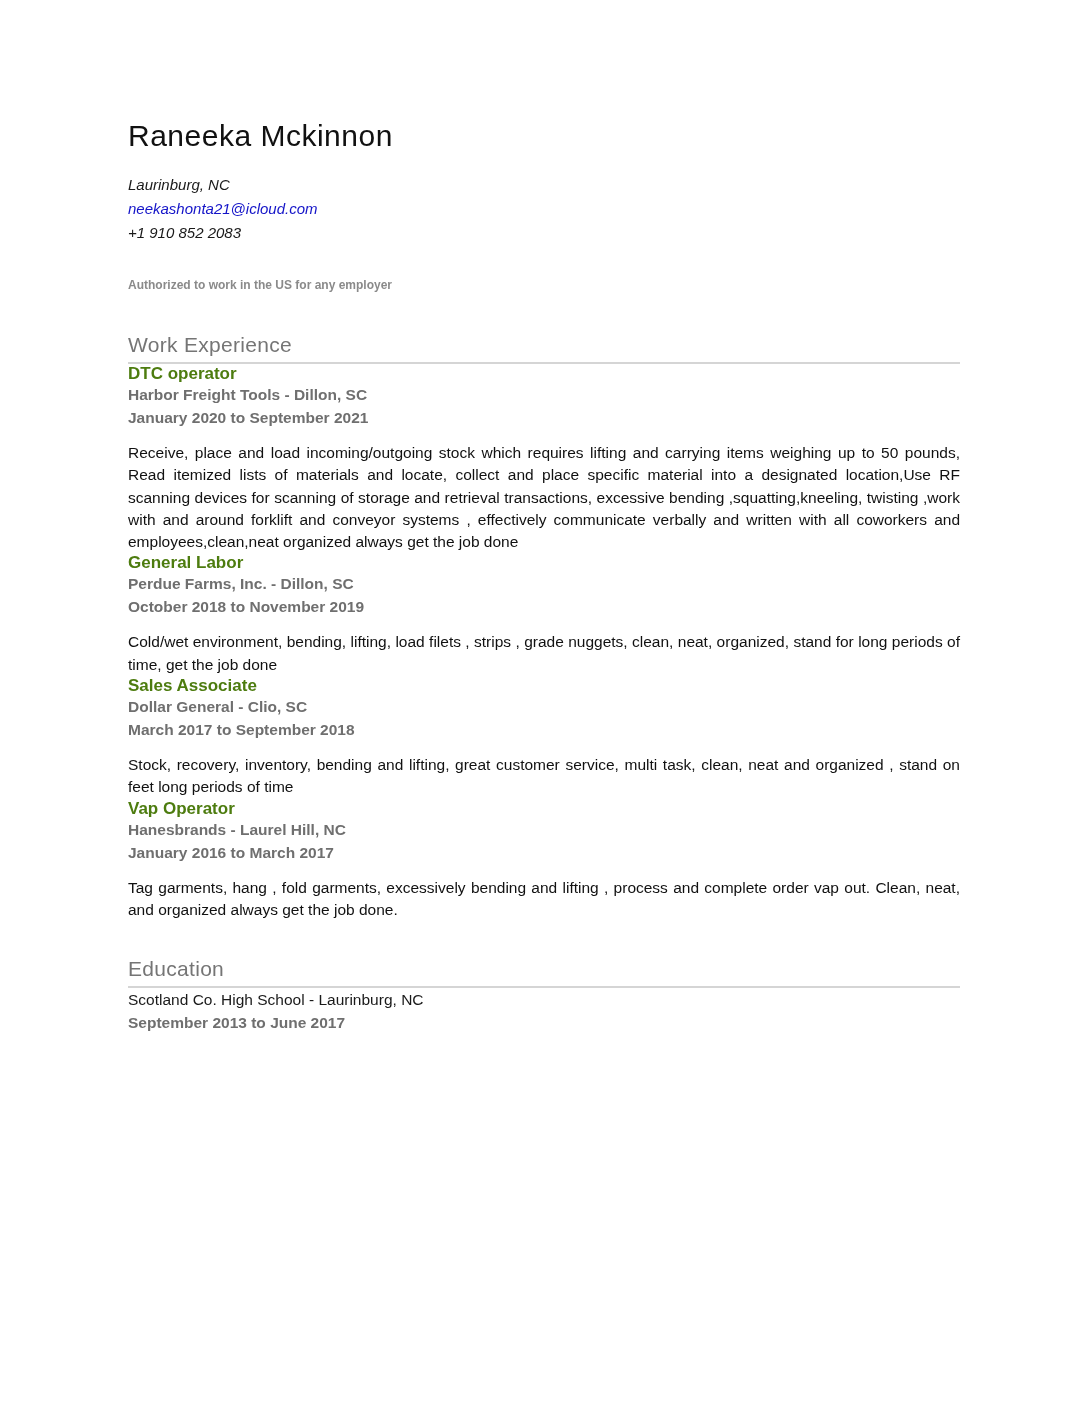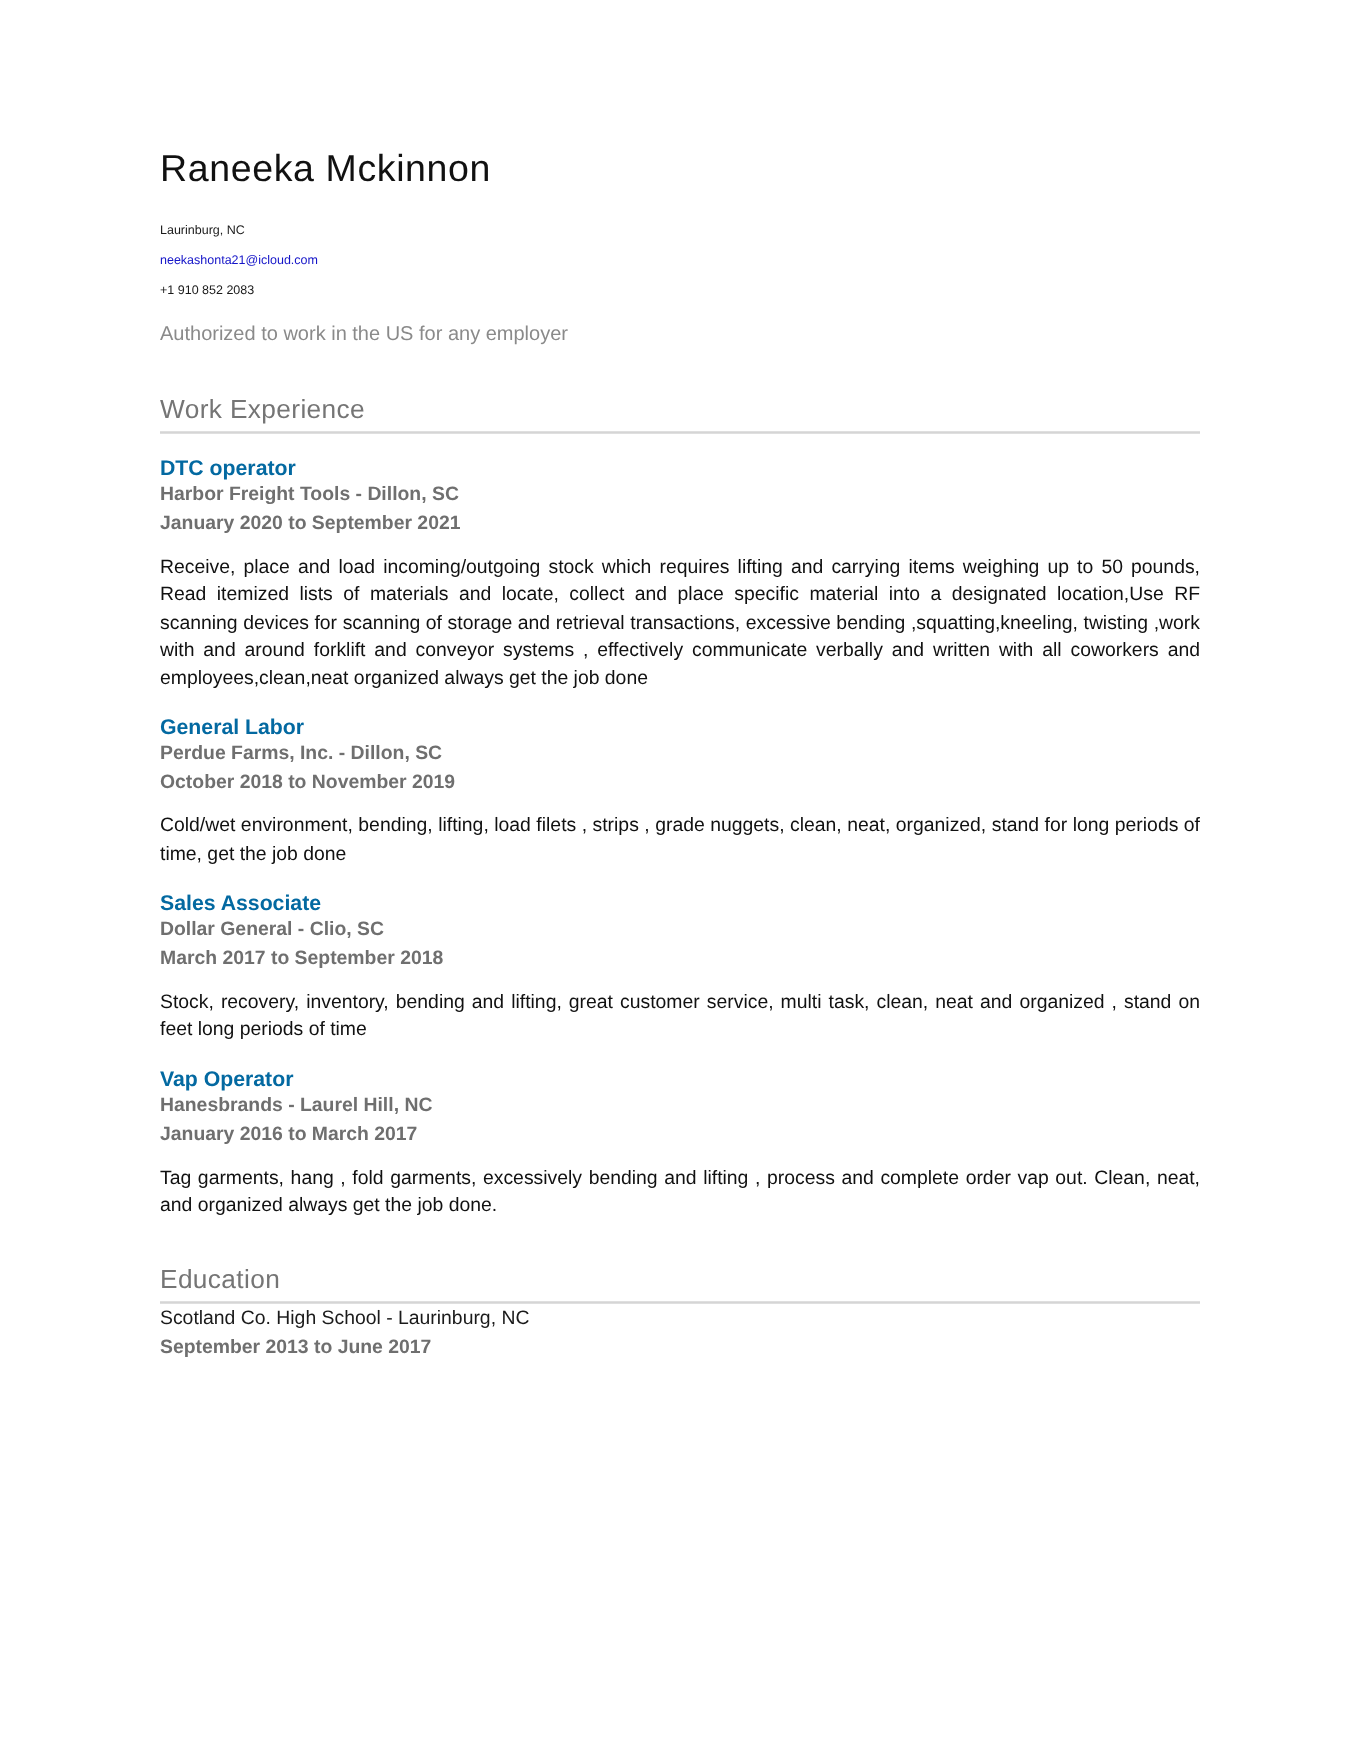--- a/index.html
+++ b/index.html
@@ -18,58 +18,58 @@
   }
   .name {
     font-size: 30px;
     line-height: 34px;
     font-weight: 400;
     color: #111111;
     letter-spacing: 0.5px;
   }
   .contact {
     margin-top: 20px;
-    font-size: 10px;
+    font-size: 15px;
     line-height: 24px;
     font-weight: 500;
     color: #1a1a1a;
+    font-style: italic;
   }
   .contact a {
     color: #1414c8;
     text-decoration: none;
     font-weight: 500;
   }
   .authorized {
-    margin-top: 11px;
-    font-size: 16px;
+    margin-top: 28px;
+    font-size: 12px;
     line-height: 24px;
     color: #8a8a8a;
-    font-weight: 400;
+    font-weight: 700;
   }
   .section-title {
     margin-top: 35px;
     font-size: 21px;
     line-height: 26px;
     font-weight: 400;
     color: #757575;
     letter-spacing: 0.3px;
   }
   .rule {
     margin-top: 4px;
     height: 2px;
     background: #d5d5d5;
     border: none;
   }
   .job { margin-top: 0; }
   .job-title {
-    margin-top: 18px;
     font-size: 17px;
     line-height: 19px;
     font-weight: 700;
-    color: #0369a1;
+    color: #4d7c0f;
   }
   .meta {
     font-size: 15.5px;
     line-height: 23px;
     font-weight: 700;
     color: #6f6f6f;
   }
   .meta-dark {
     font-size: 15.5px;
     line-height: 23px;

